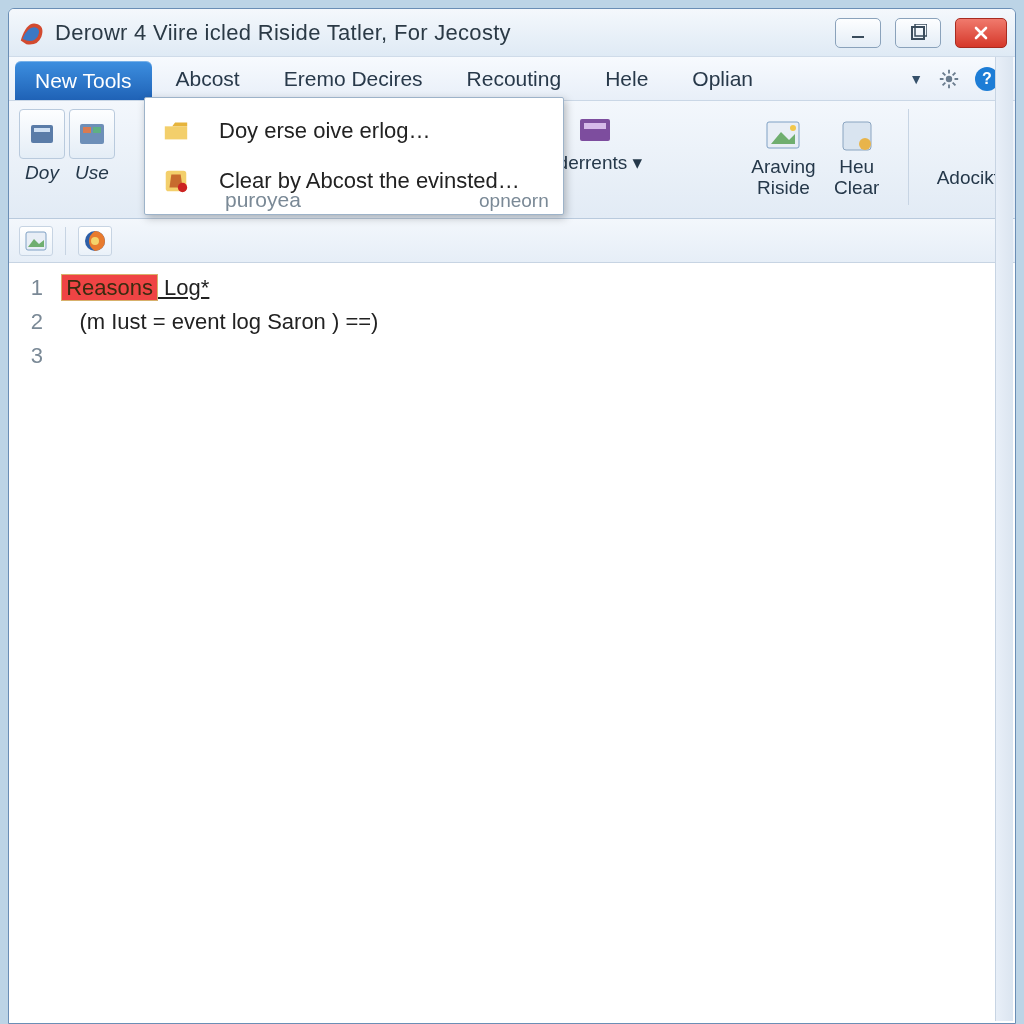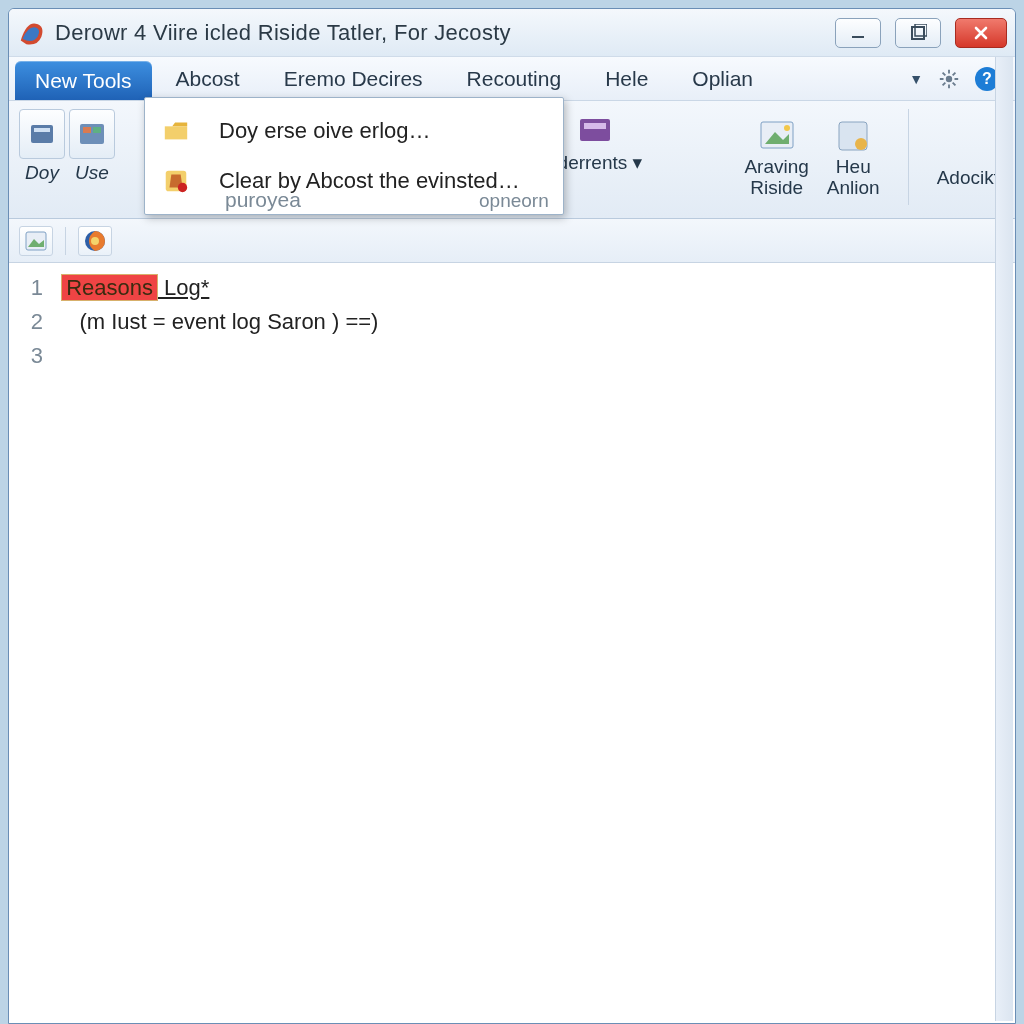--- a/index.html
+++ b/index.html
@@ -215,21 +215,21 @@
           </div>
         <div class="rib-tail-label"><span>Araving</span><br><span>Riside</span></div>
       </div>
       <div class="rib-tail-col">
         <div class="rib-tail-icon">
             <svg width="40" height="36" viewBox="0 0 40 36">
               <rect x="6" y="4" width="28" height="28" rx="3" fill="#d9e4f0" stroke="#8aa4c0"></rect>
               <circle cx="28" cy="26" r="6" fill="#e8b44a"></circle>
             </svg>
           </div>
-        <div class="rib-tail-label"><span>Heu</span><br><span>Anlion</span></div>
+        <div class="rib-tail-label"><span>Heu</span><br><span>Clear</span></div>
       </div>
       <div class="rib-sep"></div>
       <div class="rib-tail-col">
         <div style="height:42px"></div>
         <div class="rib-tail-label">Adocikt</div>
       </div>
     </div>
 
     <div style="position:absolute; left:216px; bottom:6px; font-size:21px; color:#7a8996;">puroyea</div>
     <div style="position:absolute; left:470px; bottom:6px; font-size:19px; color:#7a8996;">opneorn</div>

